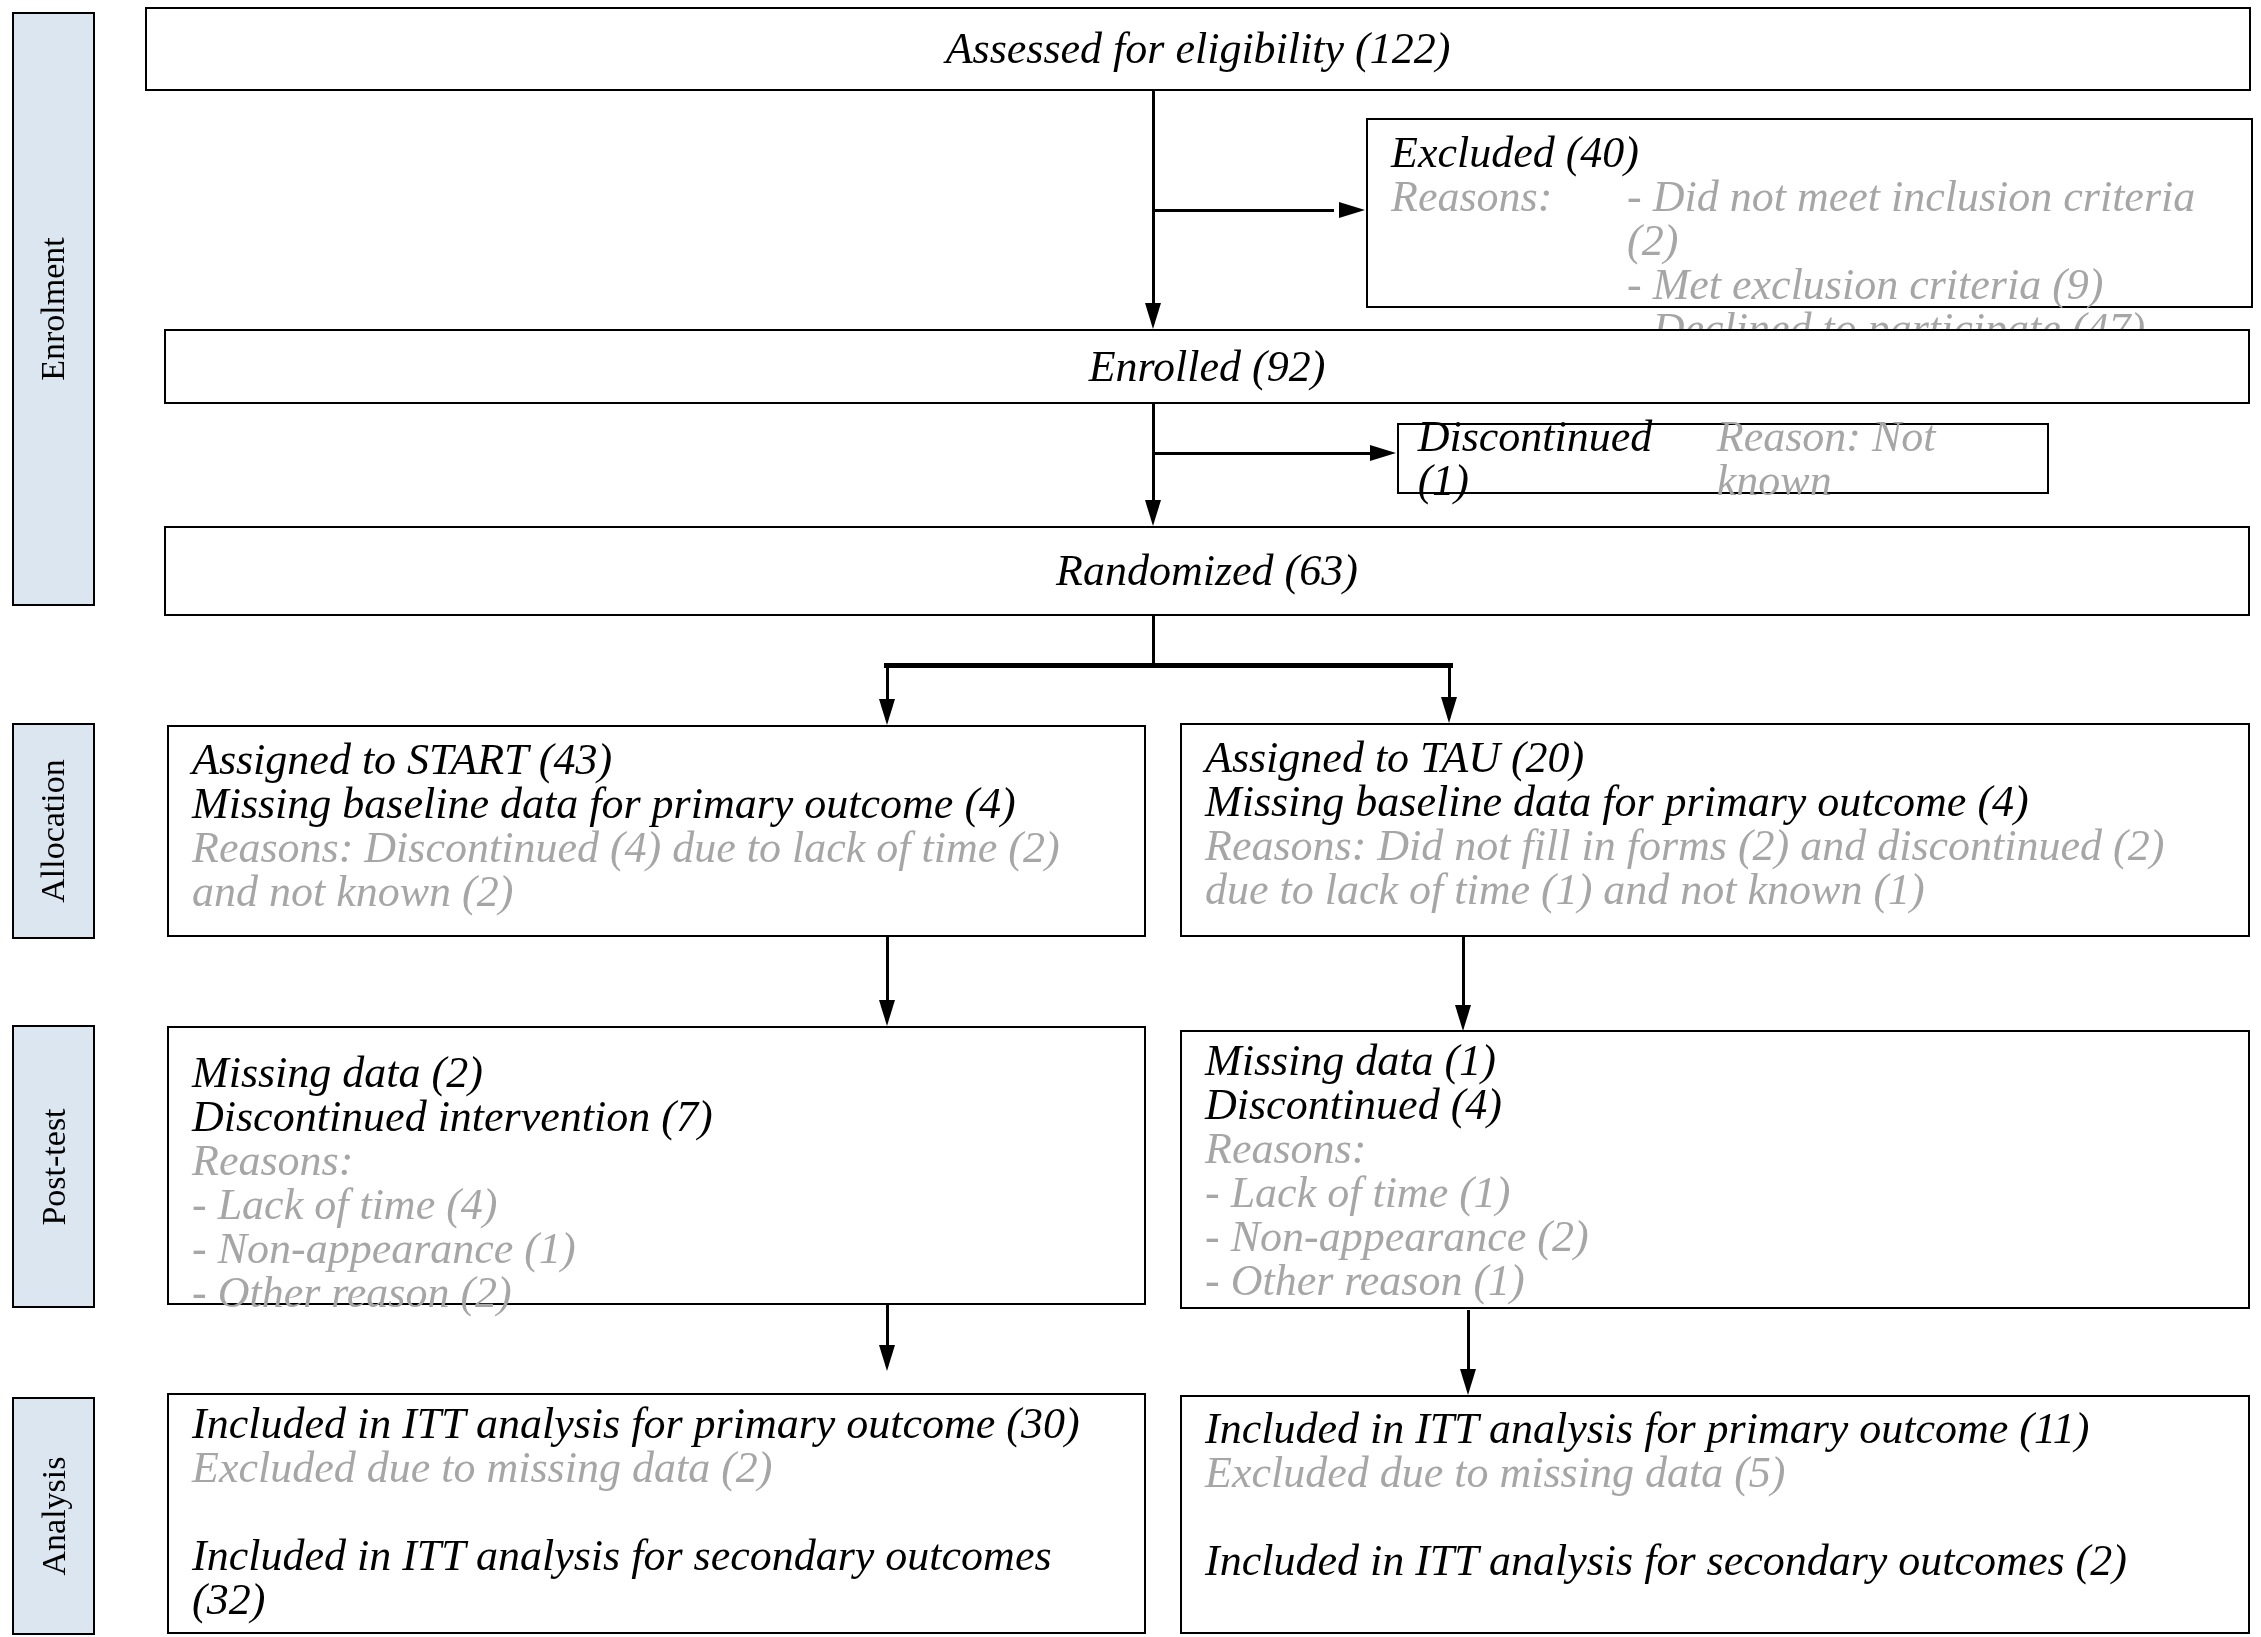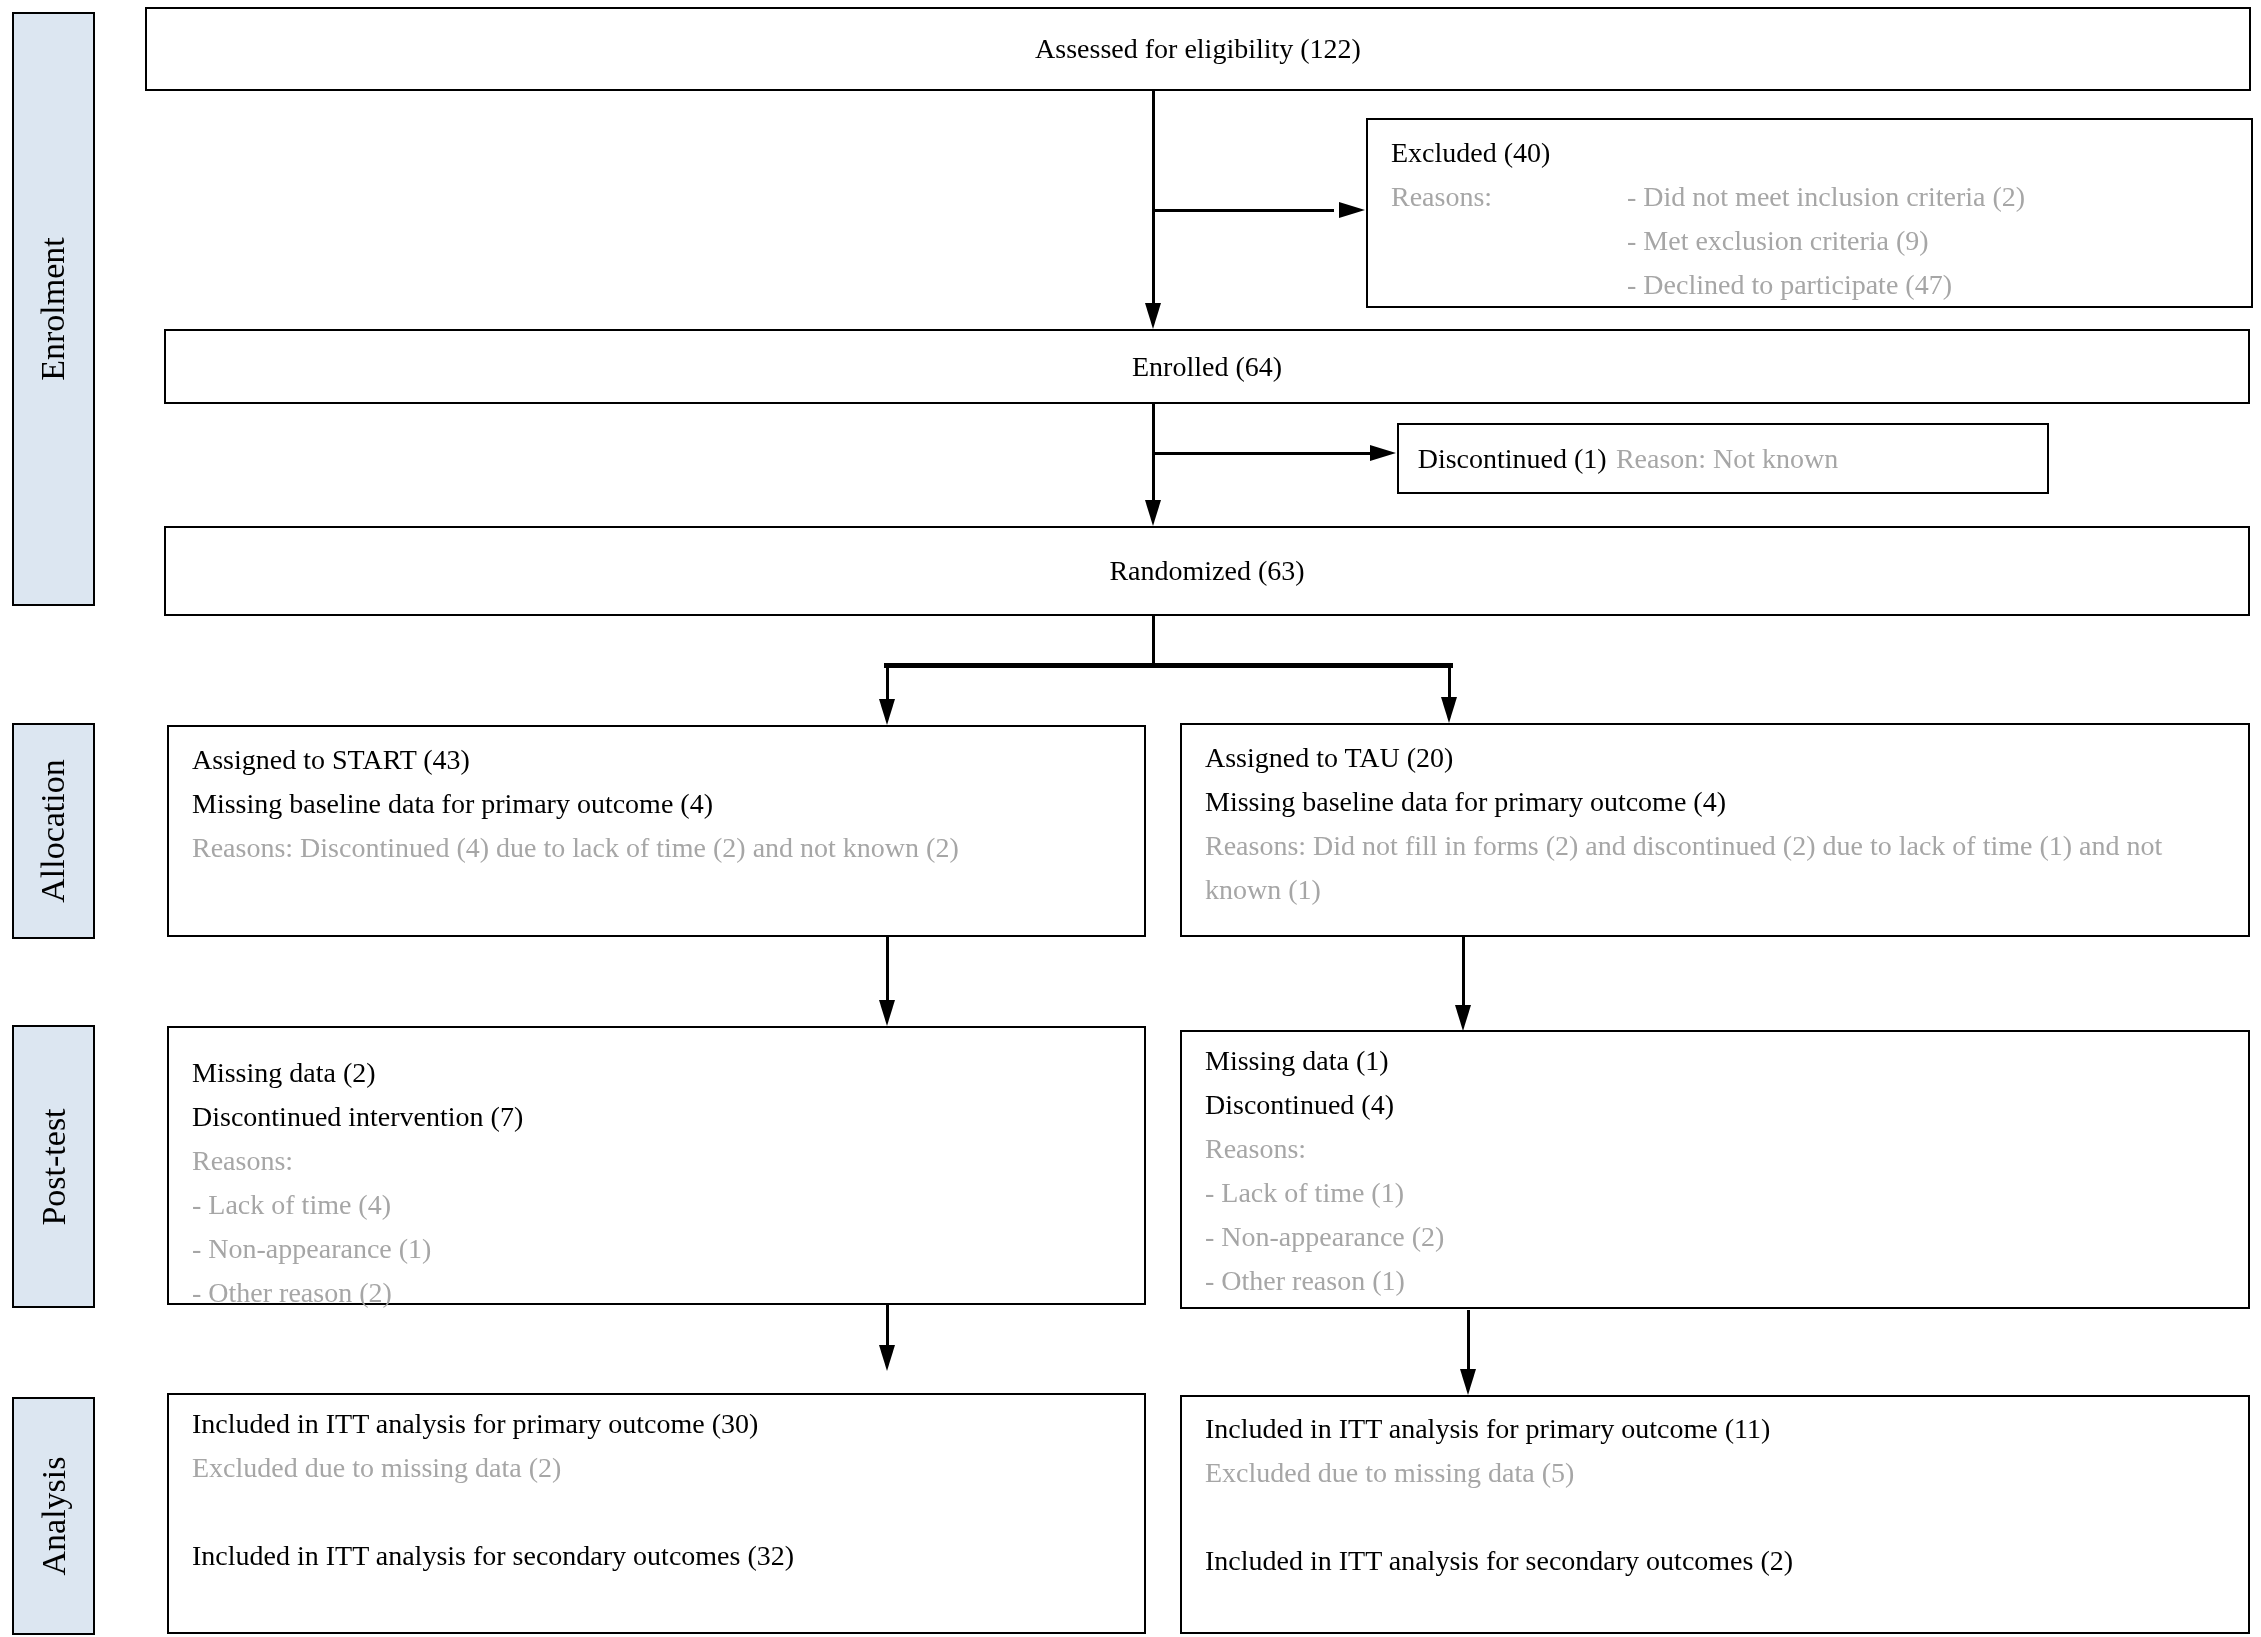--- a/index.html
+++ b/index.html
@@ -17,21 +17,21 @@
     background:#dce6f1;border:2.8px solid #000;box-sizing:border-box;
     display:flex;align-items:center;justify-content:center;
   }
   .stage span{
     transform:rotate(-90deg);white-space:nowrap;
     font-size:34px;color:#000;
   }
   
   .box{
     position:absolute;background:#fff;border:2.8px solid #000;box-sizing:border-box;
-    font-size:28px;line-height:44px;color:#000;
+    font-size:44px;line-height:44px;color:#000;font-style:italic;
   }
   .box.thin{border-width:2.3px;}
   .center{display:flex;align-items:center;justify-content:center;text-align:center;}
   .pad{padding:11.2px 23px 0 23px;}
   .gray{color:#a6a6a6;}
   .reasons-row{display:flex;}
   .reasons-label{width:236px;flex:0 0 236px;}
   .spacer-line{height:44px;}
   
   .vline{position:absolute;width:2.8px;background:#000;}
@@ -76,21 +76,21 @@
       <span class="gray reasons-label">Reasons:</span>
       <div>
         <div class="gray">- Did not meet inclusion criteria (2)</div>
         <div class="gray">- Met exclusion criteria (9)</div>
         <div class="gray">- Declined to participate (47)</div>
       </div>
     </div>
   </div>
 
   <div class="box center" style="left:164px;top:329px;width:2086px;height:75px;">
-    <span>Enrolled (64)</span>
+    <span>Enrolled (92)</span>
   </div>
 
   <div class="box thin" style="left:1397px;top:423px;width:652px;height:71px;display:flex;align-items:center;padding-left:18.7px;">
     <span>Discontinued (1)</span>
     <span class="gray" style="margin-left:0.33em;">Reason: Not known</span>
   </div>
 
   <div class="box center" style="left:164px;top:526px;width:2086px;height:90px;">
     <span>Randomized (63)</span>
   </div>

